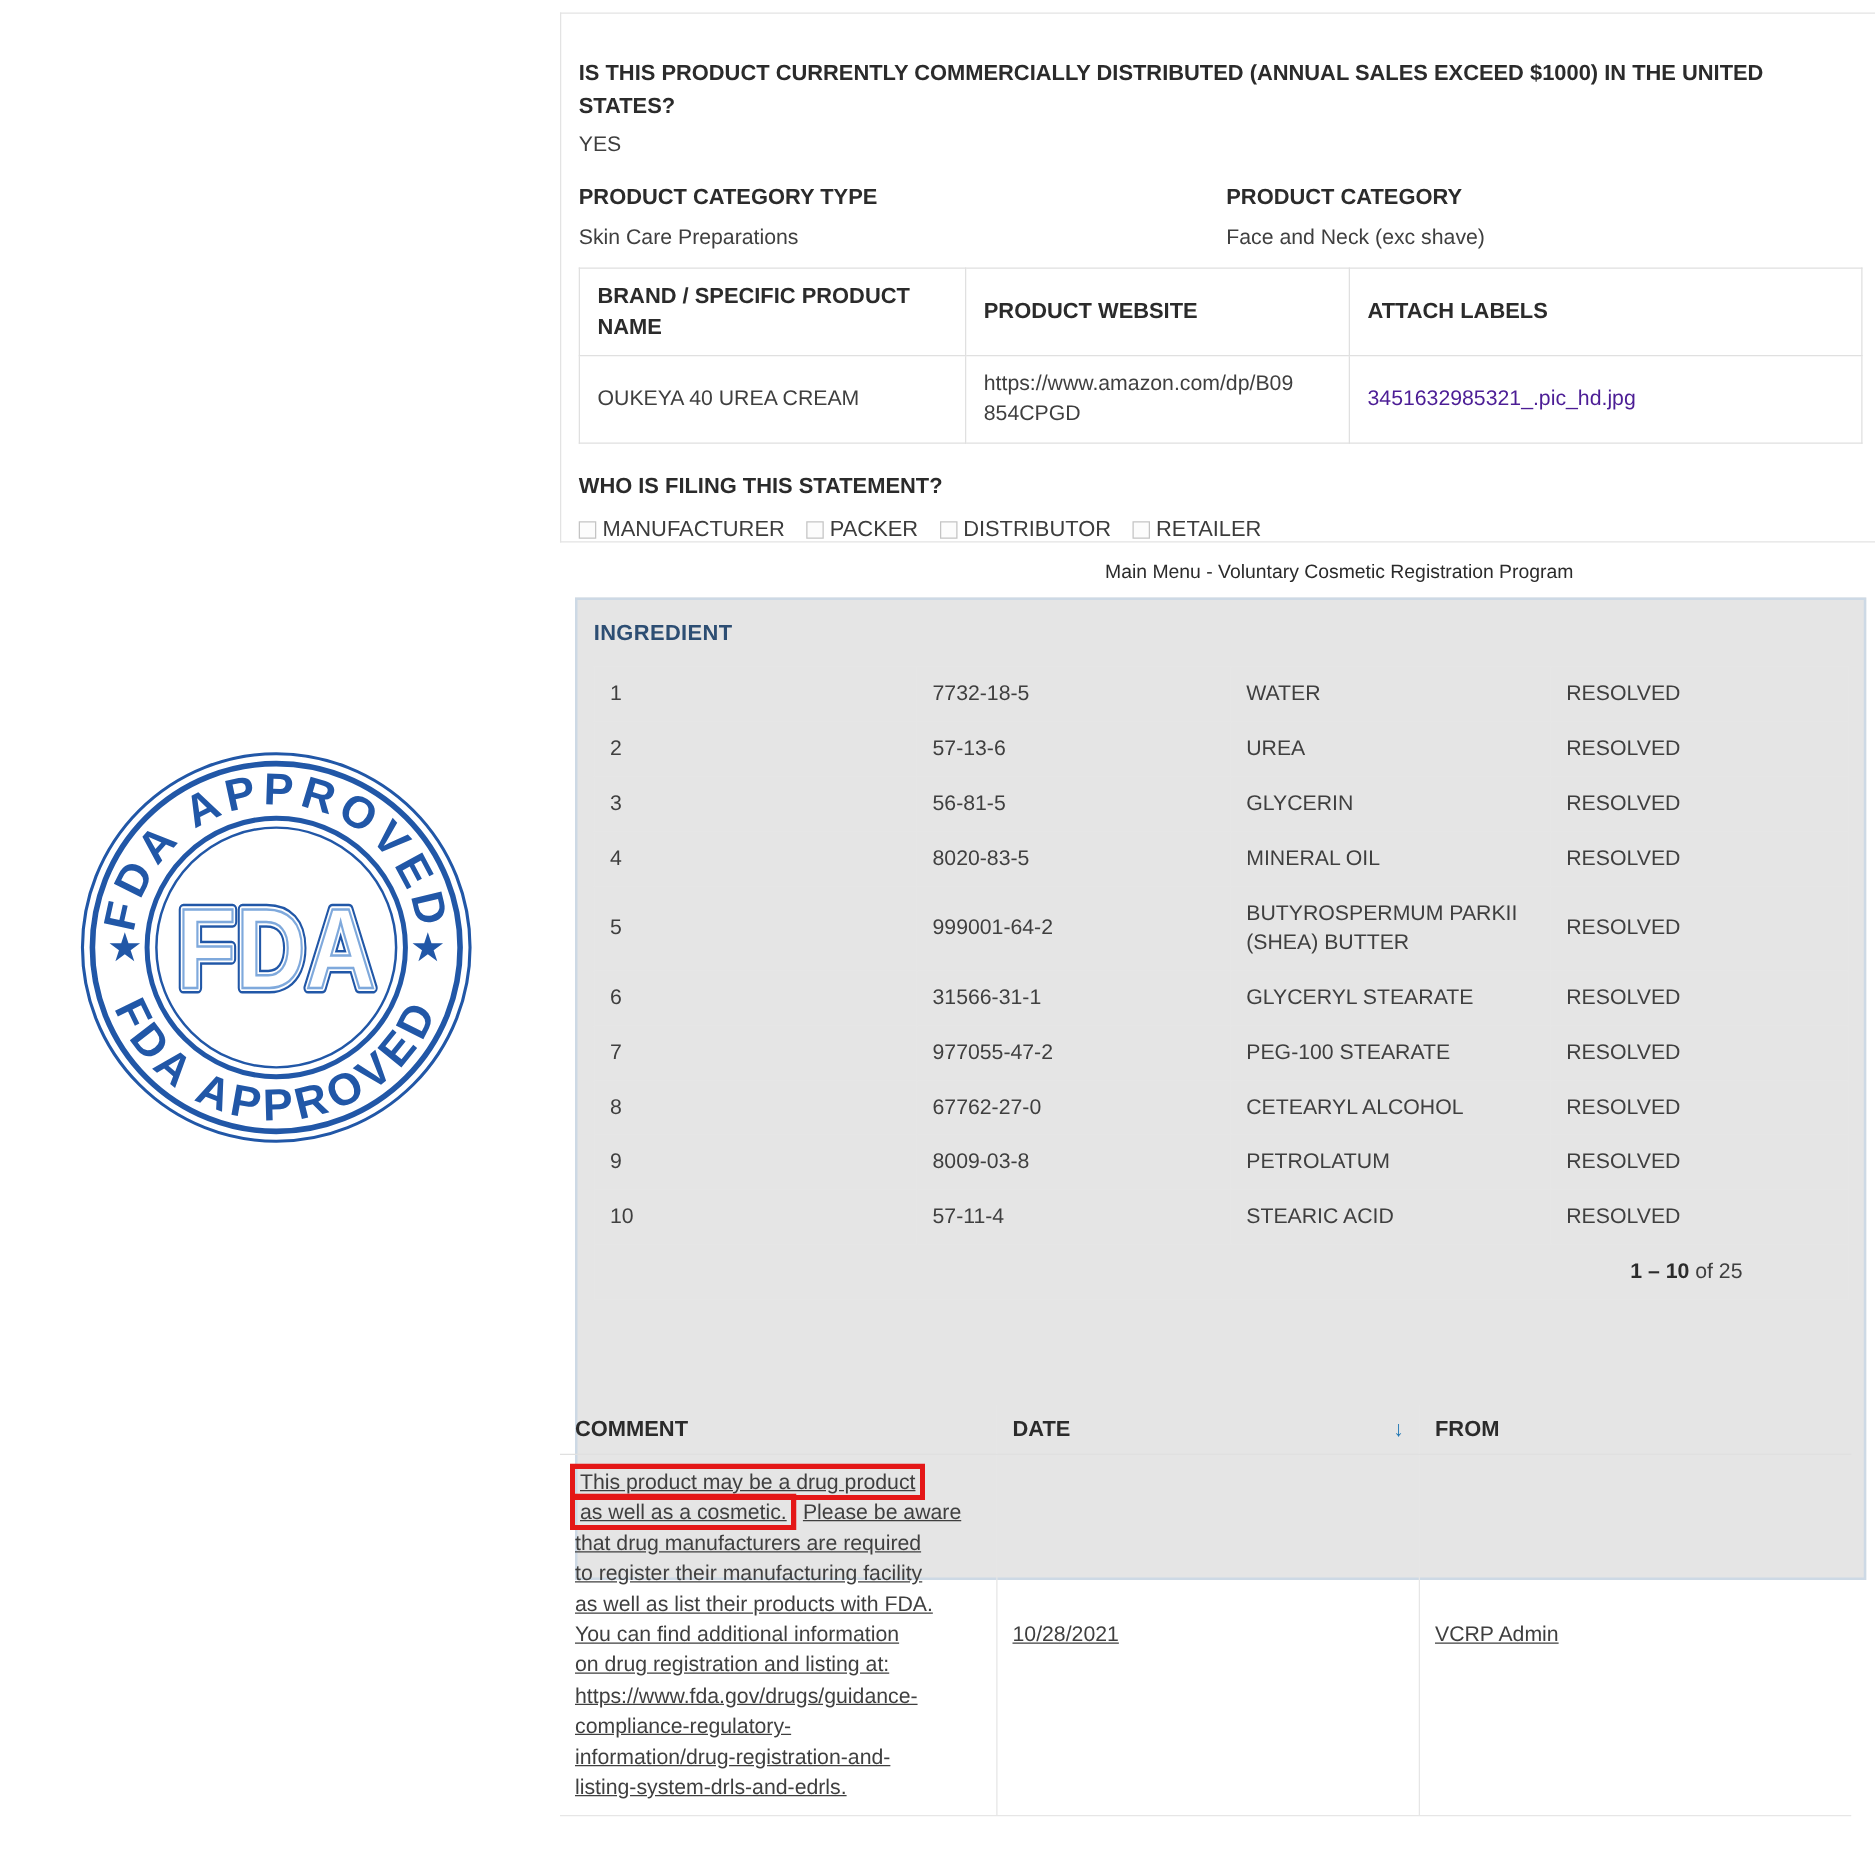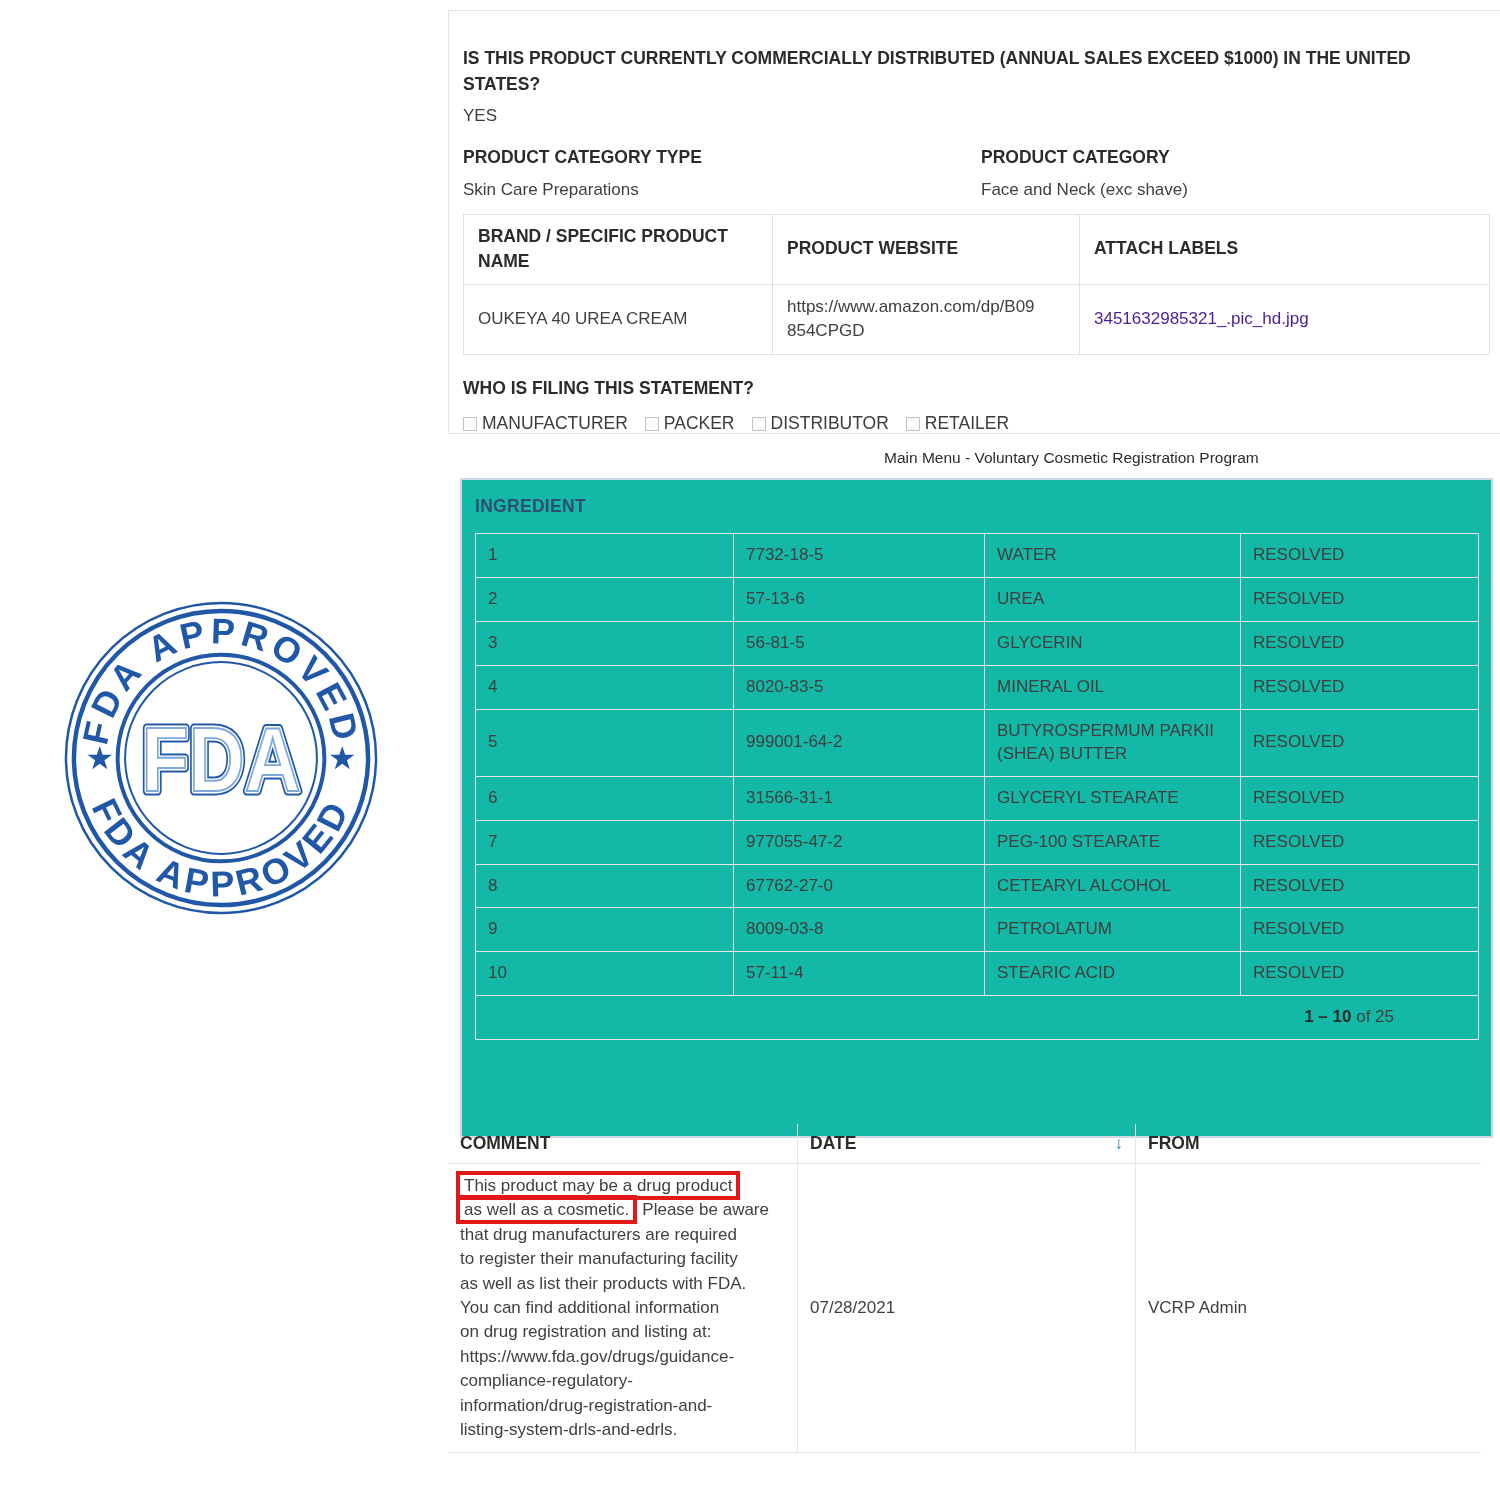--- a/index.html
+++ b/index.html
@@ -31,38 +31,38 @@
   .who { margin-top:20px; }
   .cb-row { margin-top:12px; display:flex; align-items:center; gap:17px; }
   label.cb { display:flex; align-items:center; gap:5px; cursor:pointer; }
   .cb-box { width:14px; height:14px; border:1px solid #c4c4c4; background:#fcfcfc; display:inline-block; }
   .cb-label { font-size:17.5px; color:#3c3c3c; }
 
   
   .main-menu { position:absolute; left:884px; top:449px; font-size:15.5px; color:#2b2b2b; }
 
   
-  .panel2 { position:absolute; left:460px; top:478px; width:1033px; height:660px;
-    border:2px solid #cdd9e5; background:#14b8a6; padding:16px 13px; }
+  .panel2 { position:absolute; left:460px; top:478px; width:1033px; height:786px;
+    border:2px solid #cdd9e5; background:#e5e5e5; padding:16px 13px; }
   .ing-title { font-size:17.5px; font-weight:700; color:#2d4e73; letter-spacing:.3px; }
   table.ing { margin-top:16px; width:1003px; border-collapse:collapse; table-layout:fixed; }
   table.ing th, table.ing td { border:1px solid #e6e6e6; text-align:left; vertical-align:middle;
     font-size:17px; line-height:1.35; }
   table.ing th { font-weight:700; color:#2b2b2b; padding:10px 12px; height:64px; }
   table.ing td { color:#3f3f3f; padding:10px 12px; }
   table.ing td.pager { text-align:right; padding-right:84px; height:36px; }
   .pager-bold { font-weight:700; color:#2b2b2b; }
   .pager-of { font-weight:400; color:#3f3f3f; }
 
   
   .cmt { position:absolute; left:448px; top:1124px; width:1033px; }
   .cmt-head { display:flex; border-bottom:1px solid #e0e0e0; height:40px; }
   .cmt-head > div { display:flex; align-items:center; padding:0 12px;
     font-size:17.5px; font-weight:700; color:#2b2b2b; }
-  .cmt-body { display:flex; border-bottom:1px solid #e6e6e6; min-height:284px; }
+  .cmt-body { display:flex; border-bottom:1px solid #e6e6e6; min-height:284px;text-decoration:underline; }
   .c1 { width:349px; }
   .c2 { width:338px; border-left:1px solid #e6e6e6; }
   .c3 { width:346px; border-left:1px solid #e6e6e6; }
   .cmt-head .c2 { justify-content:space-between; }
   .sort-arrow { color:#2077b4; font-weight:700; font-size:17px; }
   .cmt-body .cell { padding:10px 12px; }
   .cmt-body .mid { display:flex; align-items:center; font-size:17px; color:#3f3f3f; }
   .cline { font-size:17px; line-height:24.4px; color:#3f3f3f; white-space:nowrap; }
   .redbox { box-shadow:0 0 0 4px #e41717; padding:1px 4px; margin-right:2px; }
   .rest { margin-left:7px; }
@@ -247,18 +247,18 @@
         <div class="cline">that drug manufacturers are required</div>
         <div class="cline">to register their manufacturing facility</div>
         <div class="cline">as well as list their products with FDA.</div>
         <div class="cline">You can find additional information</div>
         <div class="cline">on drug registration and listing at:</div>
         <div class="cline">https://www.fda.gov/drugs/guidance-</div>
         <div class="cline">compliance-regulatory-</div>
         <div class="cline">information/drug-registration-and-</div>
         <div class="cline">listing-system-drls-and-edrls.</div>
       </div>
-      <div class="c2 mid cell">07/28/2021</div>
+      <div class="c2 mid cell">10/28/2021</div>
       <div class="c3 mid cell">VCRP Admin</div>
     </div>
   </section>
 
 </div>
 
 </body></html>

